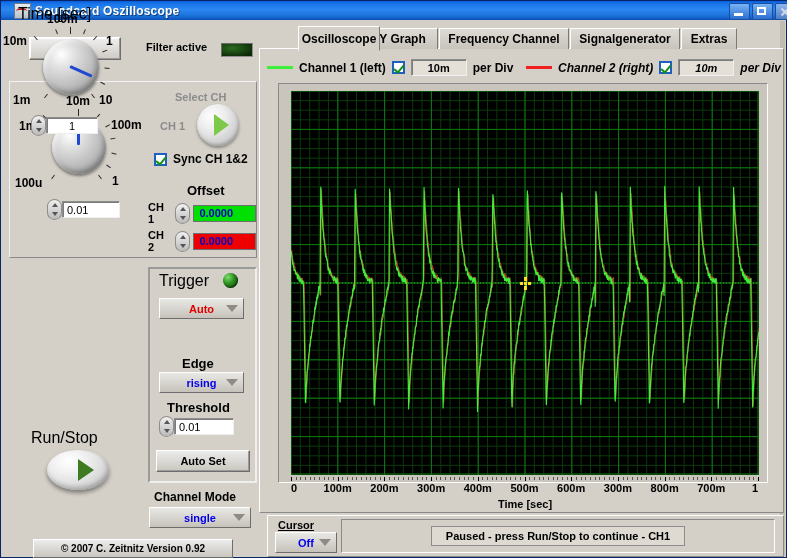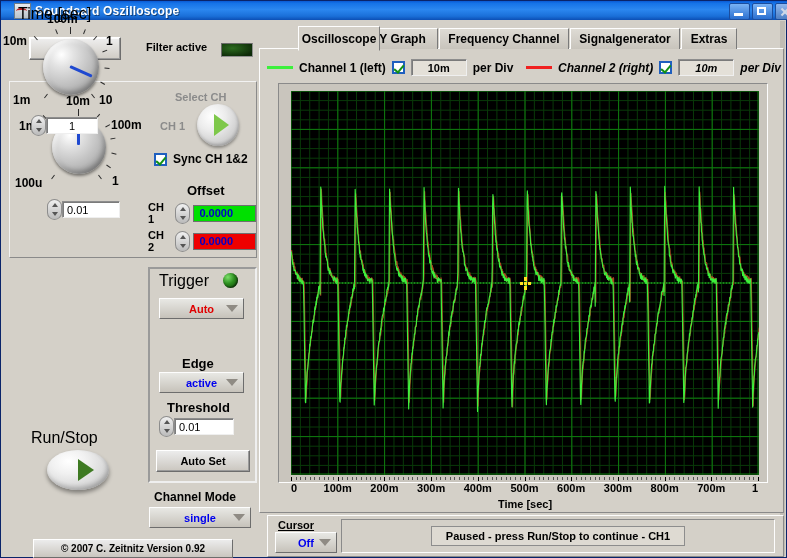--- a/index.html
+++ b/index.html
@@ -296,21 +296,21 @@
 
   <div id="trig-panel" class="panel2">
     <div class="ptitle" style="left:9px;top:3px;">Trigger</div>
 
     <div class="dd" style="position:absolute;left:9px;top:29px;width:83px;color:#e00000;">
       <span>Auto</span>
       <span class="arw"></span>
     </div>
     <div class="lbl" style="position:absolute;left:32px;top:87px;font-size:13px;">Edge</div>
     <div class="dd" style="position:absolute;left:9px;top:103px;width:83px;color:#0000ee;">
-      <span>active</span>
+      <span>rising</span>
       <span class="arw"></span>
     </div>
     <div class="lbl" style="position:absolute;left:17px;top:131px;font-size:13px;">Threshold</div>
     <div class="numfield" style="left:9px;top:147px;">
       <div class="spin"></div>
       <div class="nbox" style="width:60px;">0.01</div>
     </div>
     <div class="pbtn" style="position:absolute;left:6px;top:181px;width:92px;height:20px;">Auto Set</div>
   </div>
   <div id="trig-led"></div>

